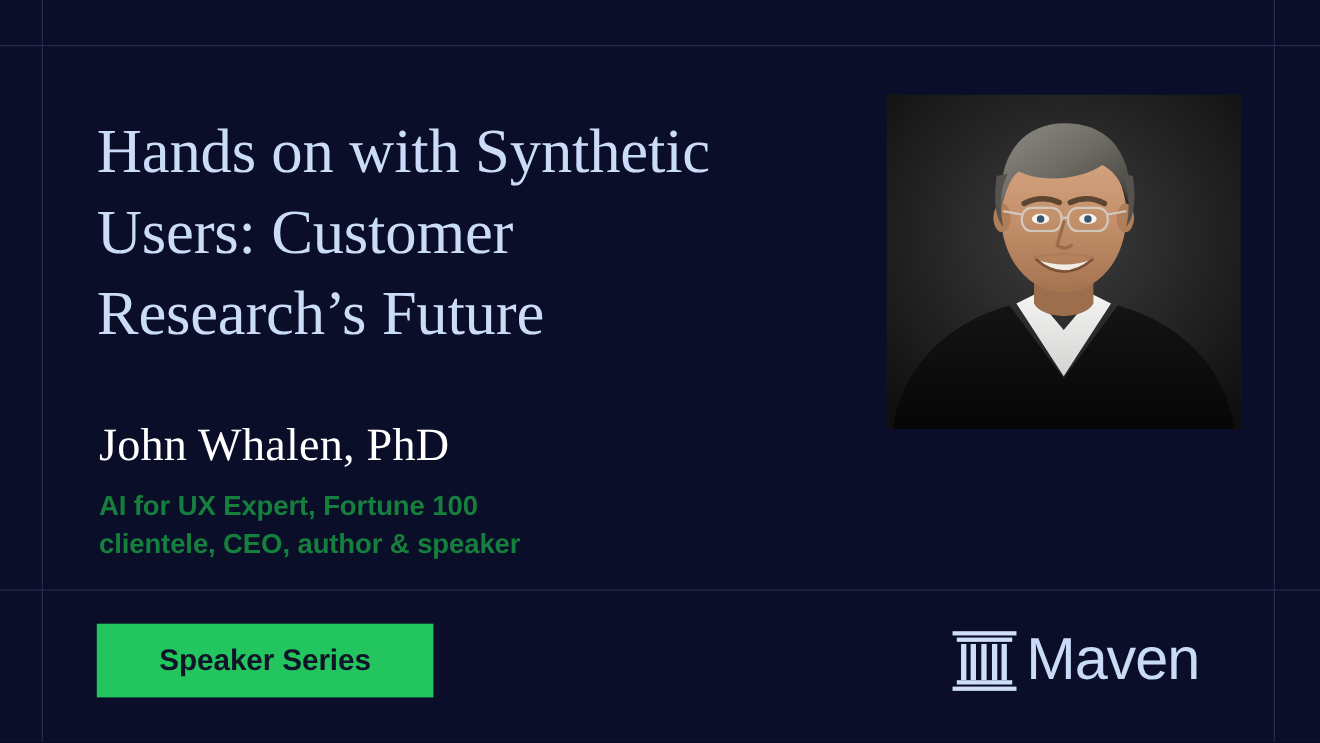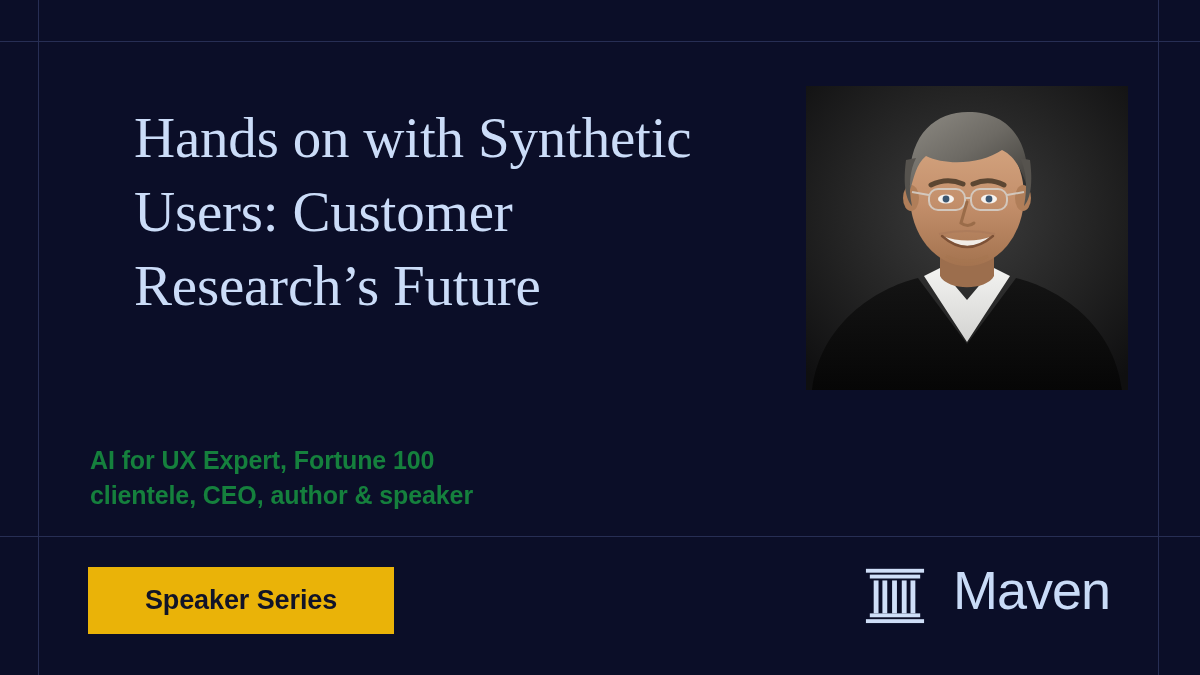--- a/index.html
+++ b/index.html
@@ -31,21 +31,20 @@
     left: 88px;
     top: 101px;
     width: 690px;
     font-family: "Liberation Serif", "DejaVu Serif", serif;
     font-weight: 400;
     font-size: 57px;
     line-height: 74px;
     letter-spacing: -0.2px;
     color: #cbdcf8;
     white-space: pre-line;
-    margin-left: 46px;
   }
 
   .speaker-name {
     position: absolute;
     left: 90px;
     top: 381px;
     font-family: "Liberation Serif", "DejaVu Serif", serif;
     font-weight: 400;
     font-size: 42px;
     line-height: 48px;
@@ -67,21 +66,21 @@
     white-space: pre-line;
   }
 
   
   .badge {
     position: absolute;
     left: 88px;
     top: 567px;
     width: 306px;
     height: 67px;
-    background: #eab308;
+    background: #22c55e;
     display: flex;
     align-items: center;
     justify-content: center;
     box-sizing: border-box;
   }
   .badge-label {
     font-family: "Liberation Sans", sans-serif;
     font-weight: 700;
     font-size: 27px;
     letter-spacing: -0.1px;
@@ -100,22 +99,22 @@
   }
   .portrait svg { display: block; width: 100%; height: 100%; }
 
   
   .brand {
     position: absolute;
     left: 864px;
     top: 563px;
     height: 72px;
     display: flex;
-    align-items: flex-start;
-    gap: 27px;
+    align-items: center;
+    gap: 7px;
   }
   .brand-mark { width: 62px; height: 62px; display: block; }
   .brand-word {
     font-family: "Liberation Sans", sans-serif;
     font-weight: 400;
     font-size: 54px;
     letter-spacing: -1px;
     color: #c9dbf7;
     line-height: 1;
   }
@@ -127,20 +126,21 @@
 
   <div class="grid-line grid-v" style="left:38px;"></div>
   <div class="grid-line grid-v" style="left:1158px;"></div>
   <div class="grid-line grid-h" style="top:41px;"></div>
   <div class="grid-line grid-h" style="top:536px;"></div>
 
   <div class="session-title">Hands on with Synthetic
 Users: Customer
 Research’s Future</div>
 
+  <div class="speaker-name">John Whalen, PhD</div>
 
   <div class="speaker-role">AI for UX Expert, Fortune 100
 clientele, CEO, author &amp; speaker</div>
 
   <div class="badge">
     <span class="badge-label">Speaker Series</span>
   </div>
 
   <div class="portrait">
     <svg viewBox="0 0 322 304" preserveAspectRatio="xMidYMid slice" aria-hidden="true">

